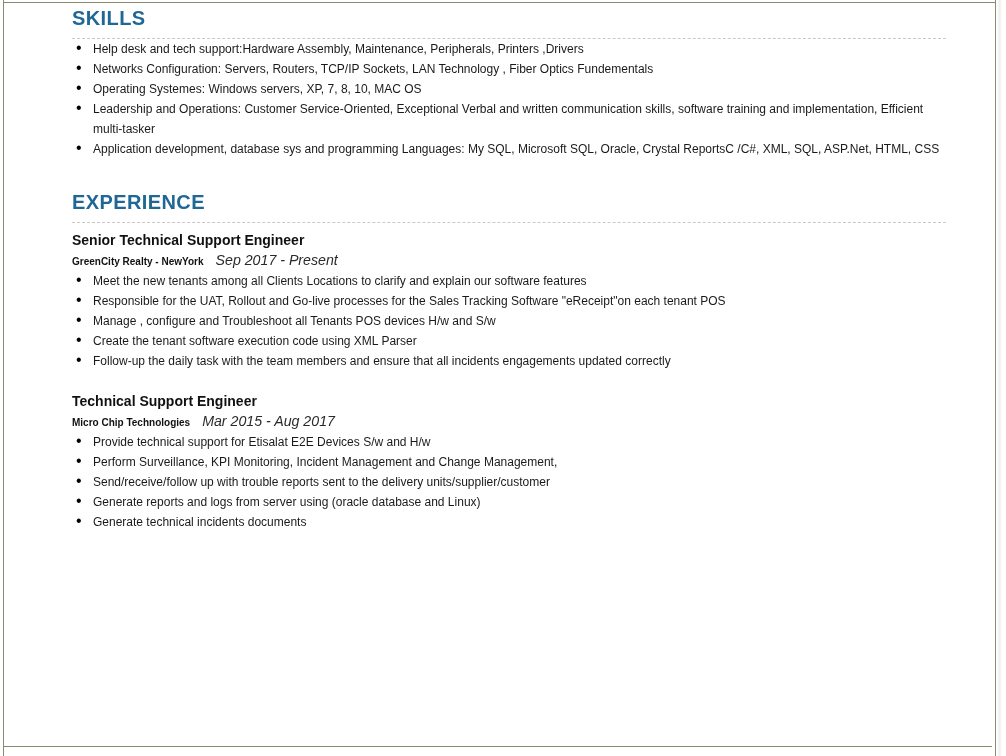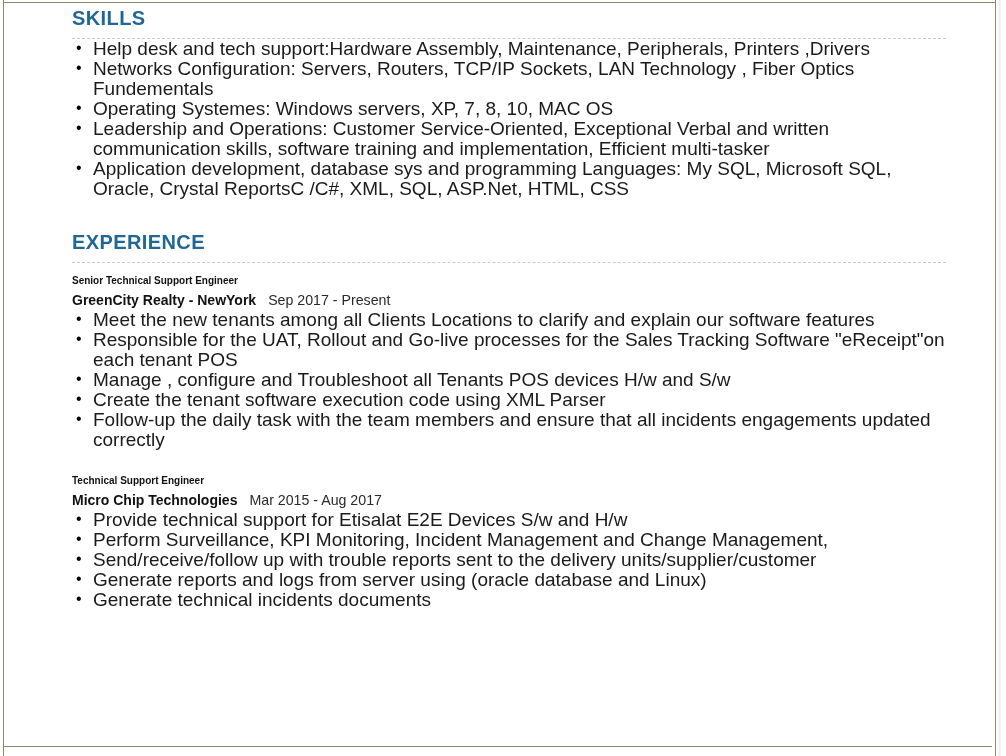--- a/index.html
+++ b/index.html
@@ -72,21 +72,21 @@
   }
 
   ul.bullets {
     list-style: none;
     margin: 0;
     padding: 0;
   }
   ul.bullets li {
     position: relative;
     color: #1a1a1a;
-    font-size: 19px;
+    font-size: 12px;
     line-height: 20px;
     padding-left: 21px;
     margin: 0;
   }
   ul.bullets li::before {
     content: "\2022";
     position: absolute;
     left: 4px;
     top: -1px;
     font-size: 16px;
@@ -96,36 +96,37 @@
 
   
   .skills-list { margin-top: 14px; }
   .skills-list li { margin-bottom: 9px; max-width: 872px; }
 
   
   .experience-block { margin-top: 33px; }
 
   .job { }
   .job-title {
-    font-size: 10px;
+    font-size: 14px;
     font-weight: bold;
     color: #111111;
     line-height: 19px;
   }
   .job-line {
     line-height: 19px;
     white-space: nowrap;
   }
   .job-company {
-    font-size: 14px;
+    font-size: 10px;
     font-weight: bold;
     color: #111111;
   }
   .job-dates {
     font-size: 14.2px;
+    font-style: italic;
     color: #2a2a2a;
     padding-left: 12px;
   }
   .job-bullets {
     margin-top: 6px;
     margin-left: 10px;
   }
   .job-bullets li {
     margin-bottom: 9px;
     max-width: 866px;

